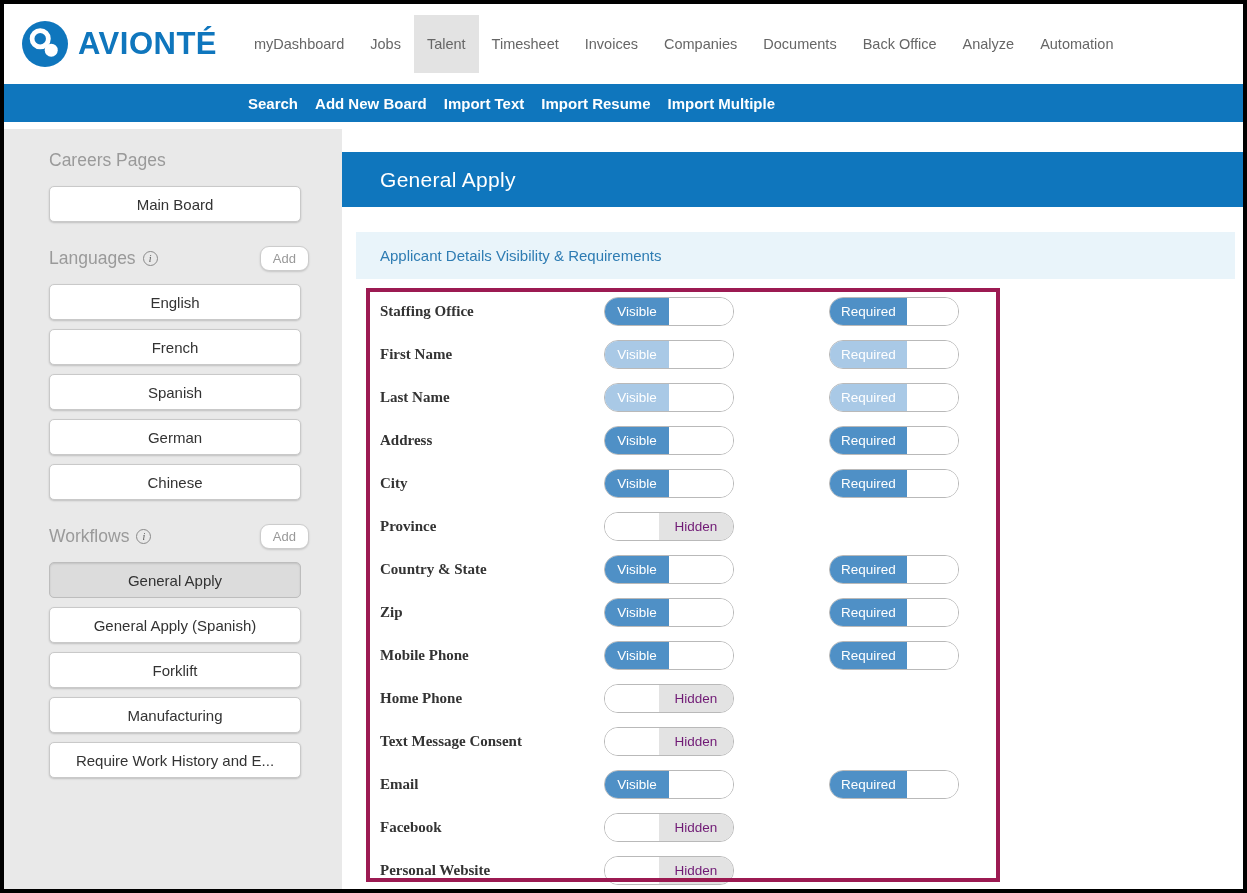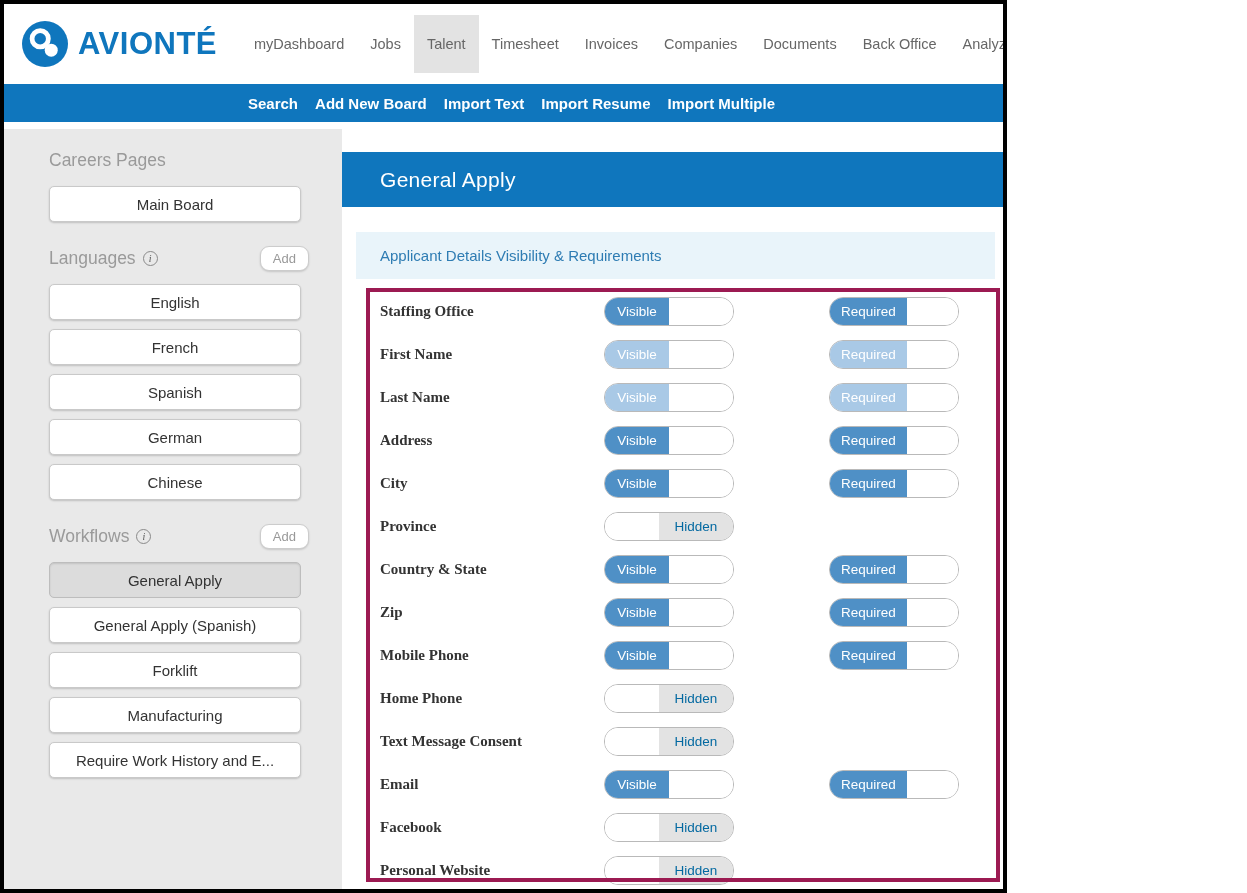--- a/index.html
+++ b/index.html
@@ -1,17 +1,17 @@
 <!DOCTYPE html>
 <html style="--brand-blue: #0f76bd; --toggle-blue: #4f90c6; --toggle-blue-disabled: #a9c9e6; --section-bg: #e9f4fa; --section-text: #2e7cb3; --highlight: #9c1a52;"><head>
 <meta charset="utf-8">
 <style>
   * { margin:0; padding:0; box-sizing:border-box; }
   body { font-family:"Liberation Sans", sans-serif; background:#fff; color:#444; }
-  .screen { position:relative; width:1007px; height:893px; border:4px solid #000; background:#fff; overflow:hidden; }
+  .screen { position:relative; width:1247px; height:893px; border:4px solid #000; background:#fff; overflow:hidden; }
 
   
   .topnav { height:80px; display:flex; align-items:center; background:#fff; }
   .brand { display:flex; align-items:center; gap:10px; padding:0 12px 0 18px; }
   .brand-text { font-size:31px; font-weight:bold; color:var(--brand-blue,#0f76bd); letter-spacing:.5px; }
   .topnav-items { display:flex; align-items:center; height:100%; margin-left:12px;text-align:center; }
   .topnav-item { padding:0 13px; height:58px; display:flex; align-items:center; font-size:14.5px; color:#666; cursor:pointer; white-space:nowrap; }
   .topnav-item.active { background:#e3e3e3; }
 
   
@@ -34,21 +34,21 @@
   .main-header { margin-top:23px; height:55px; background:var(--brand-blue,#0f76bd); color:#fff; display:flex; align-items:center; padding-left:38px; font-size:21px; letter-spacing:.3px; }
   .section-bar { margin:25px 8px 0 14px; height:47px; background:var(--section-bg,#e9f4fa); color:var(--section-text,#2e7cb3); display:flex; align-items:center; padding-left:24px; font-size:15px; }
   .apply-rows { margin-left:14px; padding-top:11px; }
   .apply-row { display:flex; align-items:center; height:43px; }
   .row-label { width:224px; margin-left:24px; font-weight:bold; font-size:15px; color:#333; flex:0 0 224px;font-family:Liberation Serif, serif; }
   .toggle { width:130px; height:29px; border:1px solid #b9b9b9; border-radius:14px; background:#fff; display:flex; overflow:hidden; cursor:pointer; flex:0 0 130px; }
   .toggle .seg { display:flex; align-items:center; justify-content:center; font-size:13.5px; }
   .toggle .fill { flex:0 0 50%; background:var(--toggle-blue,#4f90c6); color:#fff; }
   .toggle.req .fill { flex:0 0 60%; }
   .toggle .empty { flex:1 1 auto; background:#fff; }
-  .toggle .gray { flex:0 0 58%; background:#e3e3e3; color:#0369a1; }
+  .toggle .gray { flex:0 0 58%; background:#e3e3e3; color:#701a75; }
   .toggle.disabled { cursor:default; }
   .toggle.disabled .fill { background:var(--toggle-blue-disabled,#a9c9e6); }
   .toggle + .toggle { margin-left:95px; }
   .highlight-box { position:absolute; left:24px; top:159px; width:634px; height:594px; border:4px solid var(--highlight,#9c1a52); pointer-events:none; z-index:5; }
 </style>
 </head>
 <body>
 
 <div class="screen">
 

